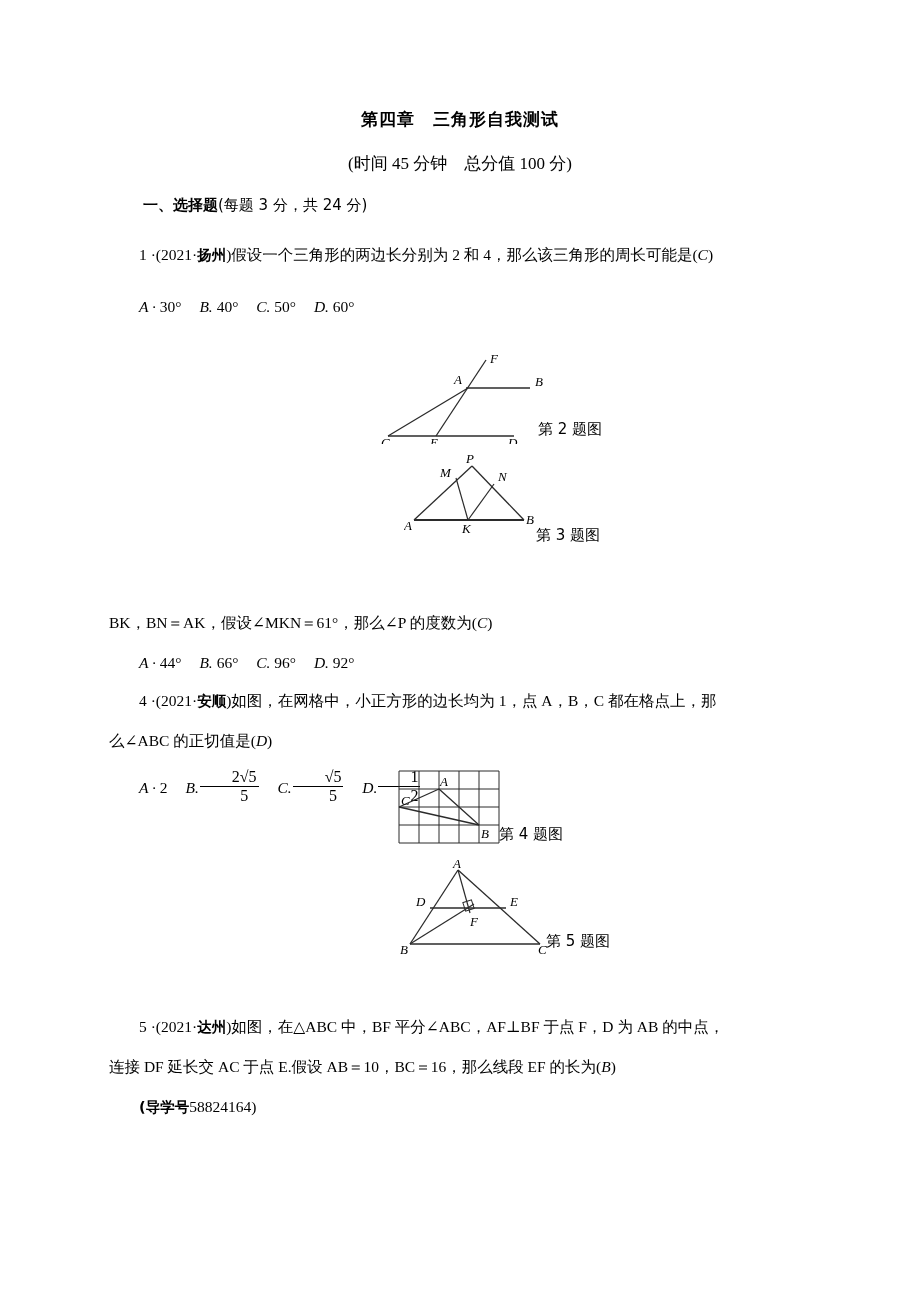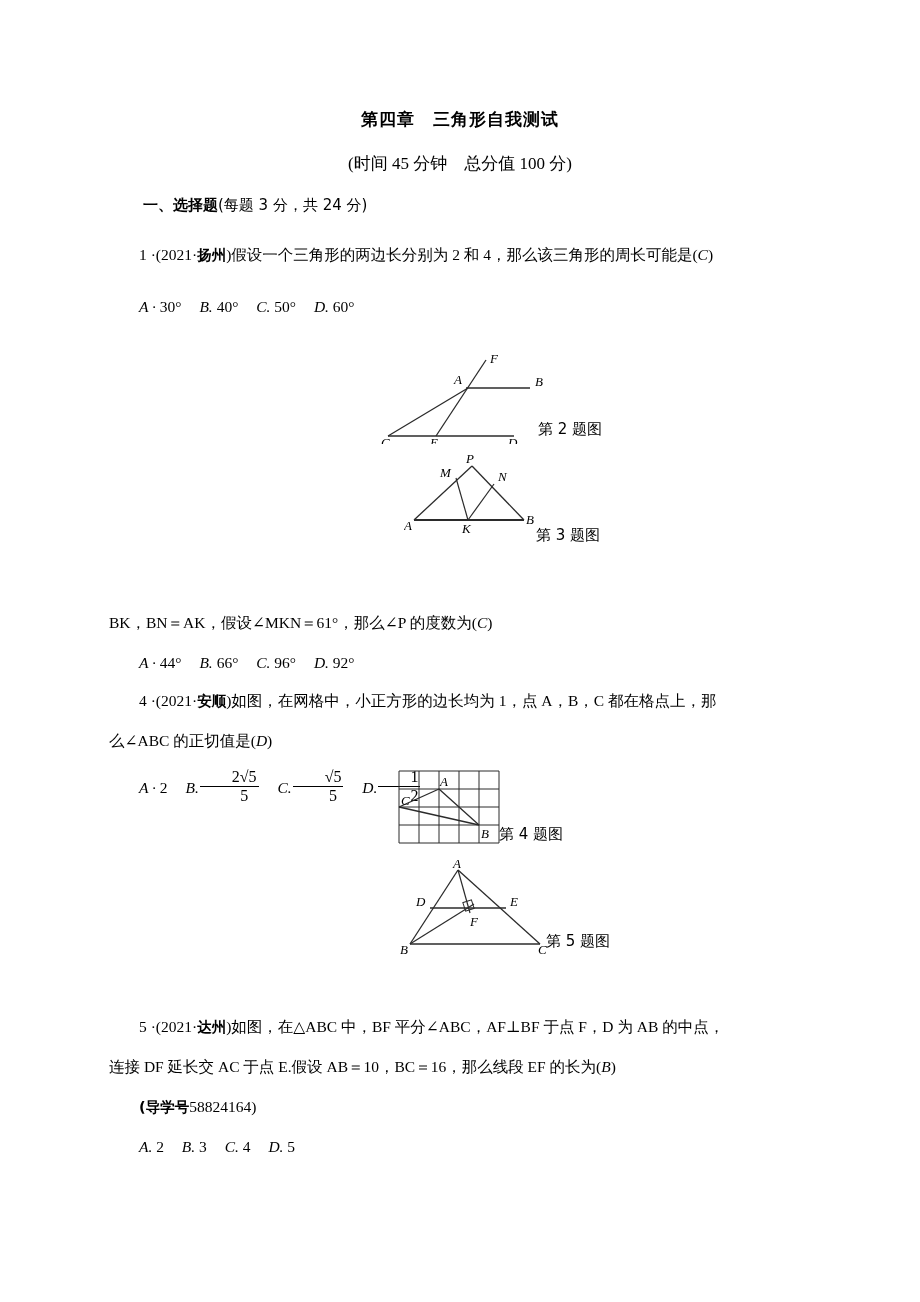--- a/index.html
+++ b/index.html
@@ -271,26 +271,16 @@
   <div class="qblock" style="top:1000px;">
     <p class="indent">
       <span>5</span><span> ·(2021·</span><span class="bd">达州</span><span>)</span><span>如图，在△ABC 中，BF 平分∠ABC，AF⊥BF 于点 F，D 为 AB 的中点，</span>
     </p>
     <p>
       <span>连接 DF 延长交 AC 于点 E.假设 AB＝10，BC＝16，那么线段 EF 的长为(</span><span class="ans">B</span><span>)</span>
     </p>
     <p class="opts">
       <span class="bd">(导学号</span><span class="sp-s"></span><span>58824164)</span>
     </p>
-    <p class="opts optrow">
-      <span class="it">A.</span>
-      <span>2</span><span class="sp-s"></span>
-      <span class="it">B.</span>
-      <span>3</span><span class="sp-s"></span>
-      <span class="it">C.</span>
-      <span>4</span><span class="sp-s"></span>
-      <span class="it">D.</span>
-      <span>5</span>
-    </p>
   </div>
 
 
 </div>
 
 </body></html>

